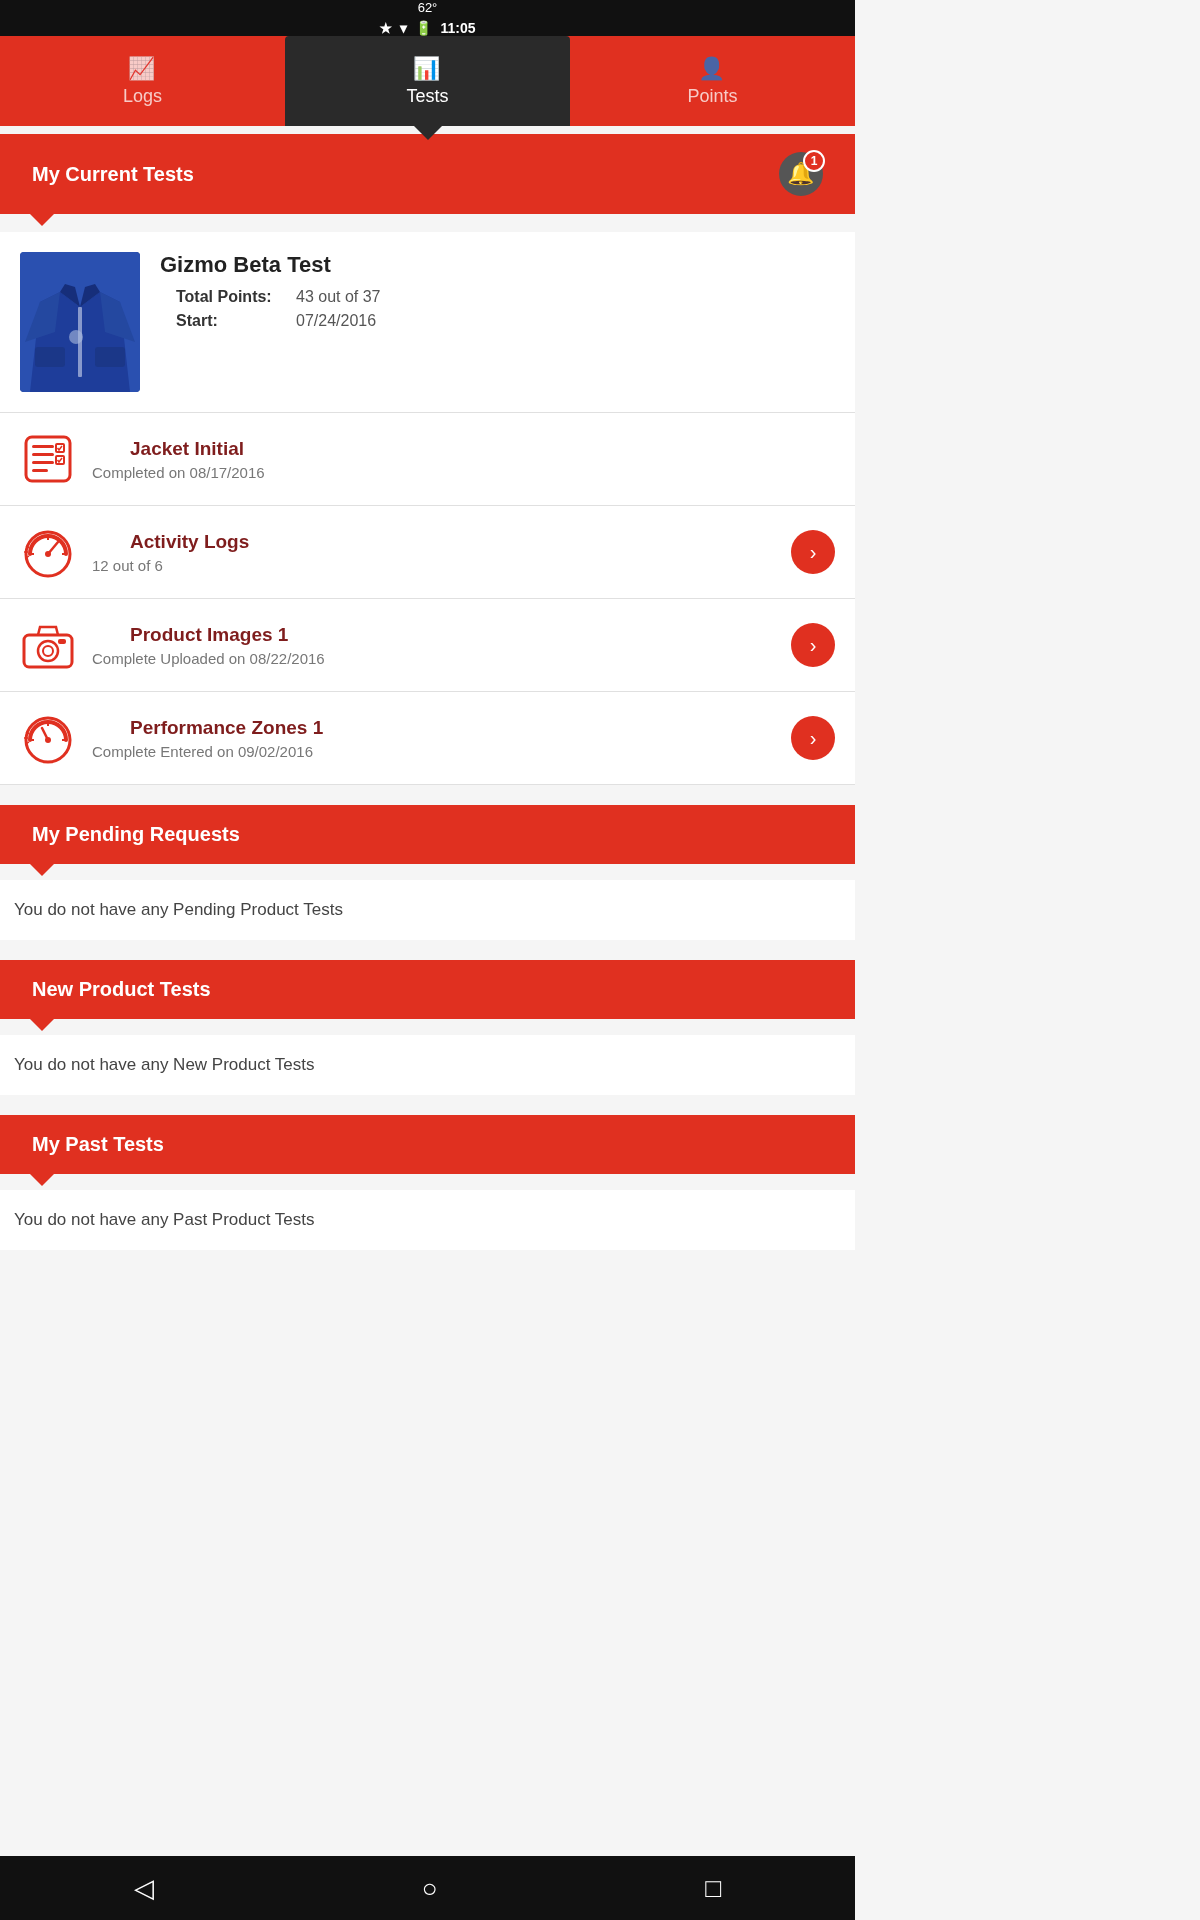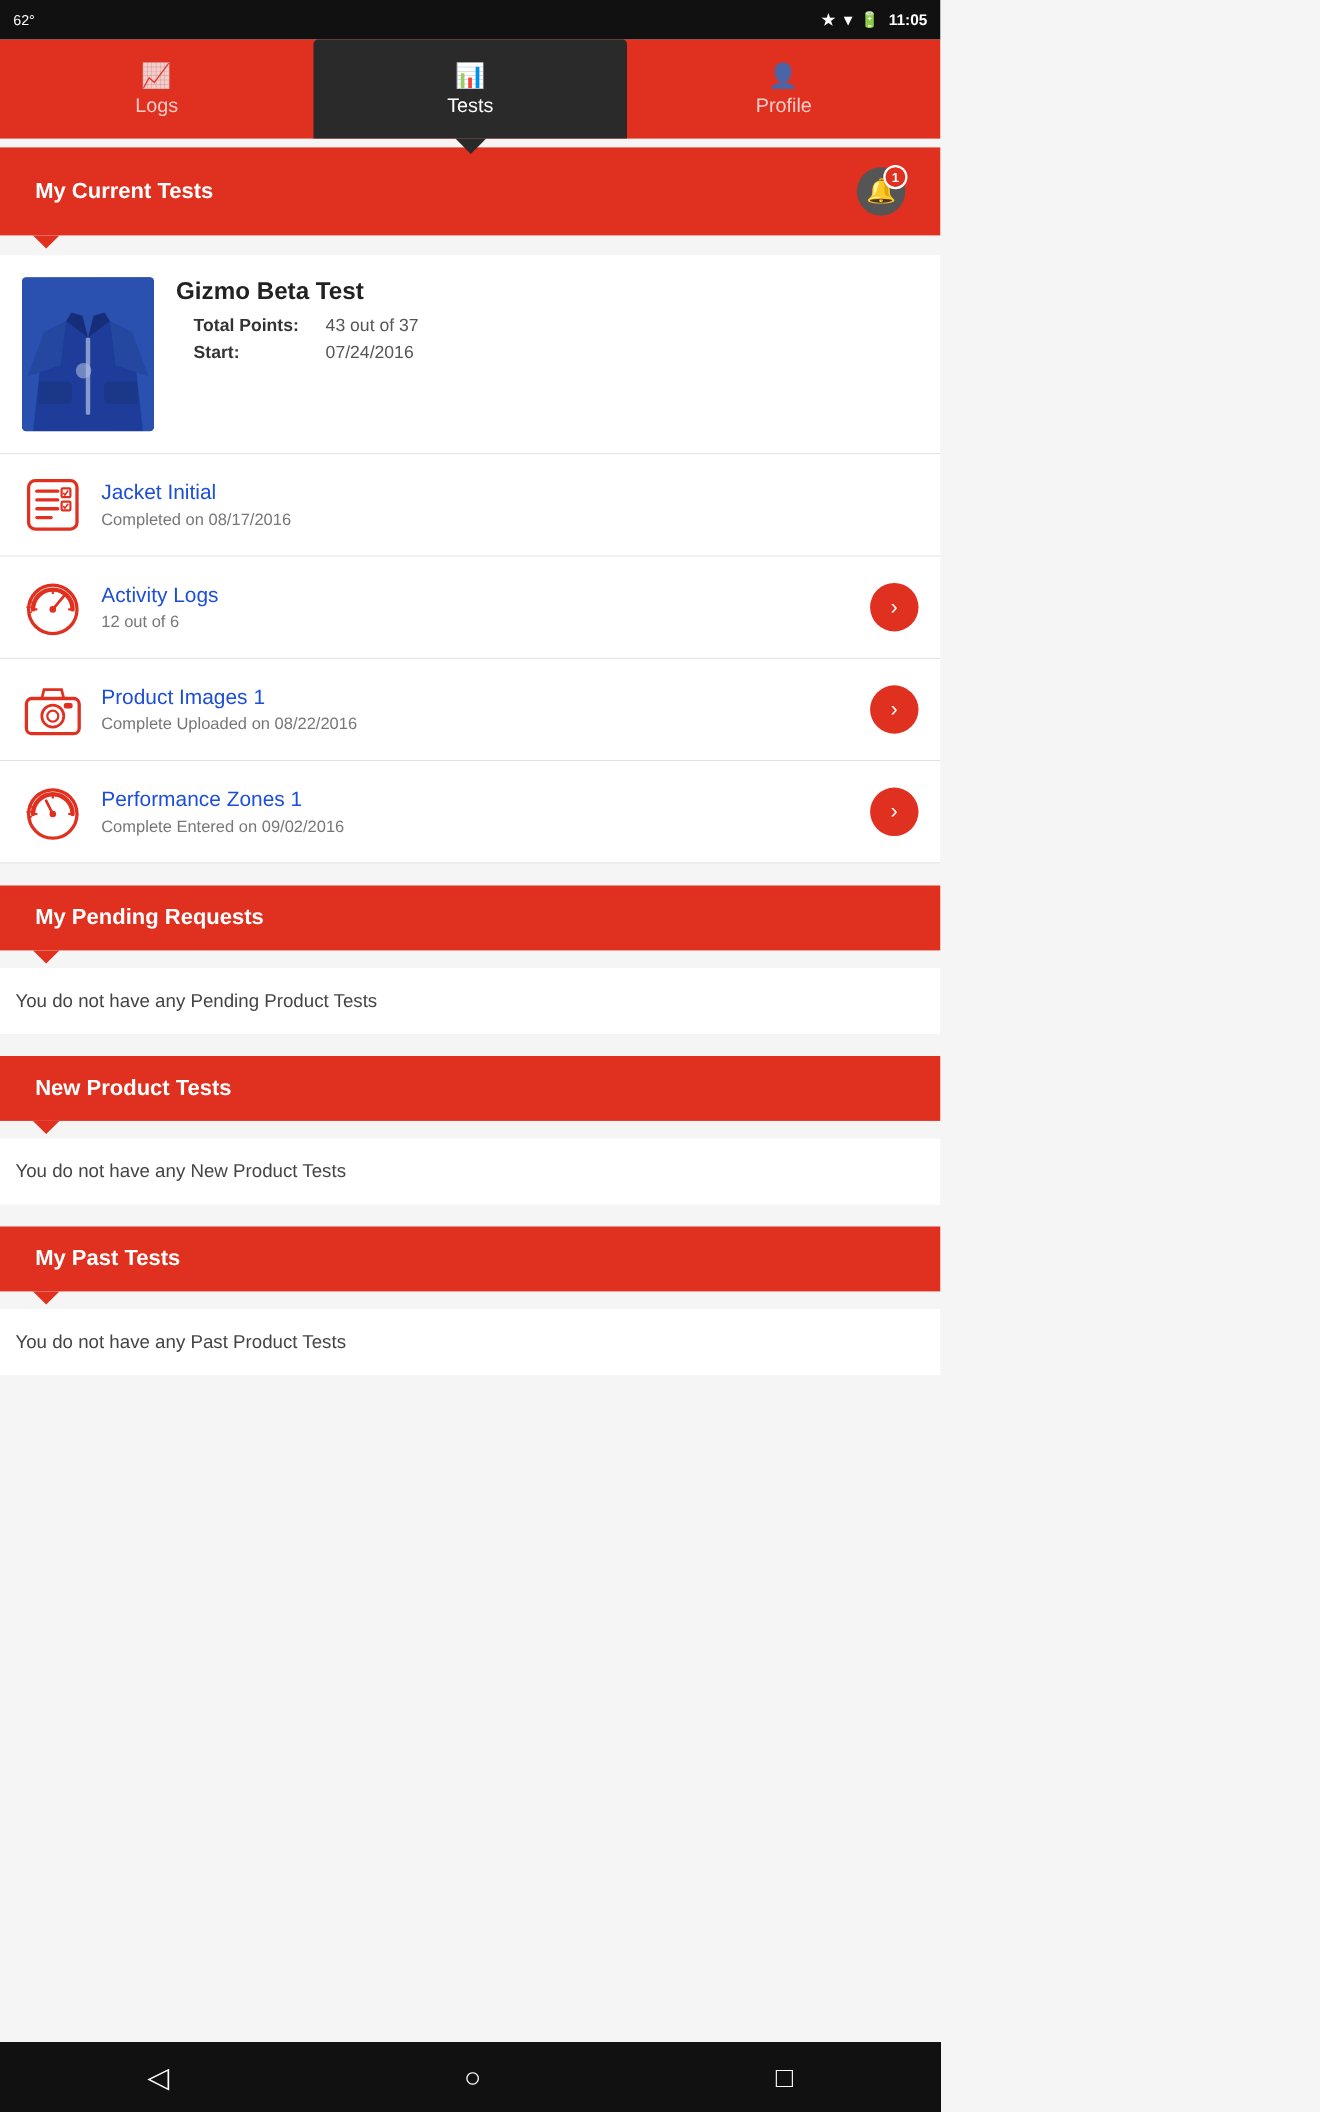--- a/index.html
+++ b/index.html
@@ -15,20 +15,21 @@
     
     .status-bar {
       background: #111;
       color: white;
       display: flex;
       justify-content: space-between;
       align-items: center;
       padding: 0 12px;
       height: 36px;
       font-size: 14px;
+      flex-direction: column;
     }
     .status-bar-left { font-size: 13px; }
     .status-bar-right {
       display: flex;
       align-items: center;
       gap: 8px;
       font-size: 14px;
       font-weight: bold;
     }
 
@@ -188,23 +189,24 @@
       width: 56px;
       height: 56px;
       flex-shrink: 0;
       display: flex;
       align-items: center;
       justify-content: center;
     }
     .list-item-content { flex: 1; }
     .list-item-title {
       font-size: 19px;
-      font-weight: normal;
-      color: #1d4ed8;
+      font-weight: bold;
+      color: #7f1d1d;
       margin-bottom: 4px;
+      margin-left: 38px;
     }
     .list-item-subtitle {
       font-size: 15px;
       color: #777;
     }
     .list-item-arrow {
       width: 44px;
       height: 44px;
       background: #e03020;
       border-radius: 50%;
@@ -263,21 +265,21 @@
   <div class="tab-item">
     <span class="tab-icon">📈</span>
     <span>Logs</span>
   </div>
   <div class="tab-item active">
     <span class="tab-icon">📊</span>
     <span>Tests</span>
   </div>
   <div class="tab-item">
     <span class="tab-icon">👤</span>
-    <span>Profile</span>
+    <span>Points</span>
   </div>
 </div>
 
 <div class="main-content">
 
   <div class="section-header">
     <span>My Current Tests</span>
     <div class="bell-wrapper">
       <span style="font-size:22px;">🔔</span>
       <div class="notification-badge">1</div>

